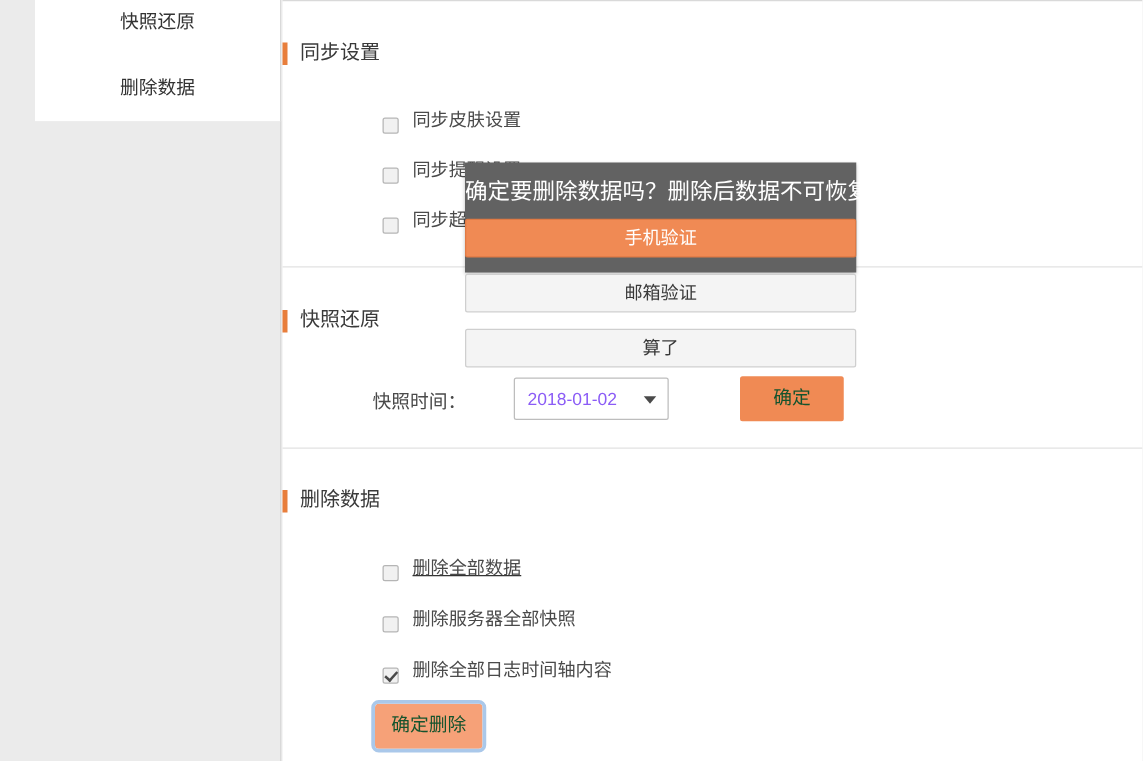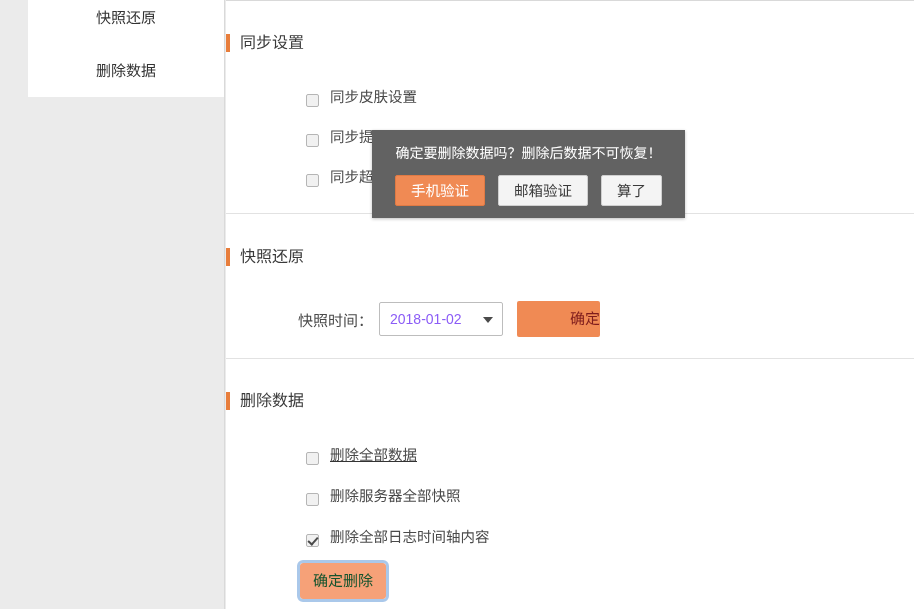--- a/index.html
+++ b/index.html
@@ -181,32 +181,32 @@
     position: absolute;
     right: 9px;
     top: 50%;
     margin-top: -2px;
     width: 0; height: 0;
     border-left: 5px solid transparent;
     border-right: 5px solid transparent;
     border-top: 6px solid #4a4a4a;
   }
   .btn-confirm {
-    margin-left: 14px;
+    margin-left: 25px;
     width: 83px;
     height: 36px;
     background: #f08a54;
-    color: #7f1d1d;
+    color: #14532d;
     font-size: 15px;
     border: none;
     border-radius: 2px;
     cursor: pointer;
     font-family: inherit;
     line-height: 36px;
-    text-align: right;
+    text-align: center;
     padding: 0;
   }
 
   
   .btn-delete {
     margin-left: 74px;
     width: 86px;
     height: 36px;
     background: #f6a178;
     color: #14532d;
@@ -233,32 +233,33 @@
     box-shadow: 0 1px 3px rgba(0,0,0,0.25);
     z-index: 50;
   }
   .dlg-msg {
     position: absolute;
     left: 0;
     top: 14px;
     width: 313px;
     text-align: center;
     color: #ffffff;
-    font-size: 14px;
+    font-size: 18px;
     line-height: 18px;
     white-space: nowrap;
   }
   .dlg-buttons {
     position: absolute;
     left: 0;
     top: 45px;
     width: 313px;
     display: flex;
     justify-content: center;
     gap: 13px;
+    flex-direction: column;
   }
   .dlg-btn {
     height: 31px;
     padding: 0 15px;
     font-size: 14.5px;
     font-family: inherit;
     border-radius: 2px;
     cursor: pointer;
     line-height: 31px;
     text-align: center;
@@ -318,21 +319,21 @@
       </div>
     </div>
 
     <div class="section section-divider" style="height:145px;padding-top:30px;">
 
       <div class="sec-head">
         <div class="sec-bar"></div>
         <div class="sec-title">快照还原</div>
       </div>
 
-      <div class="form-row" style="margin-top:31px;">
+      <div class="form-row" style="margin-top:31px;gap:32px;">
         <span class="form-label">快照时间：</span>
 
         <div class="select-box">
           <span class="select-value">2018-01-02</span>
           <span class="select-arrow"></span>
         </div>
 
         <button class="btn-confirm">确定</button>
       </div>
     </div>

